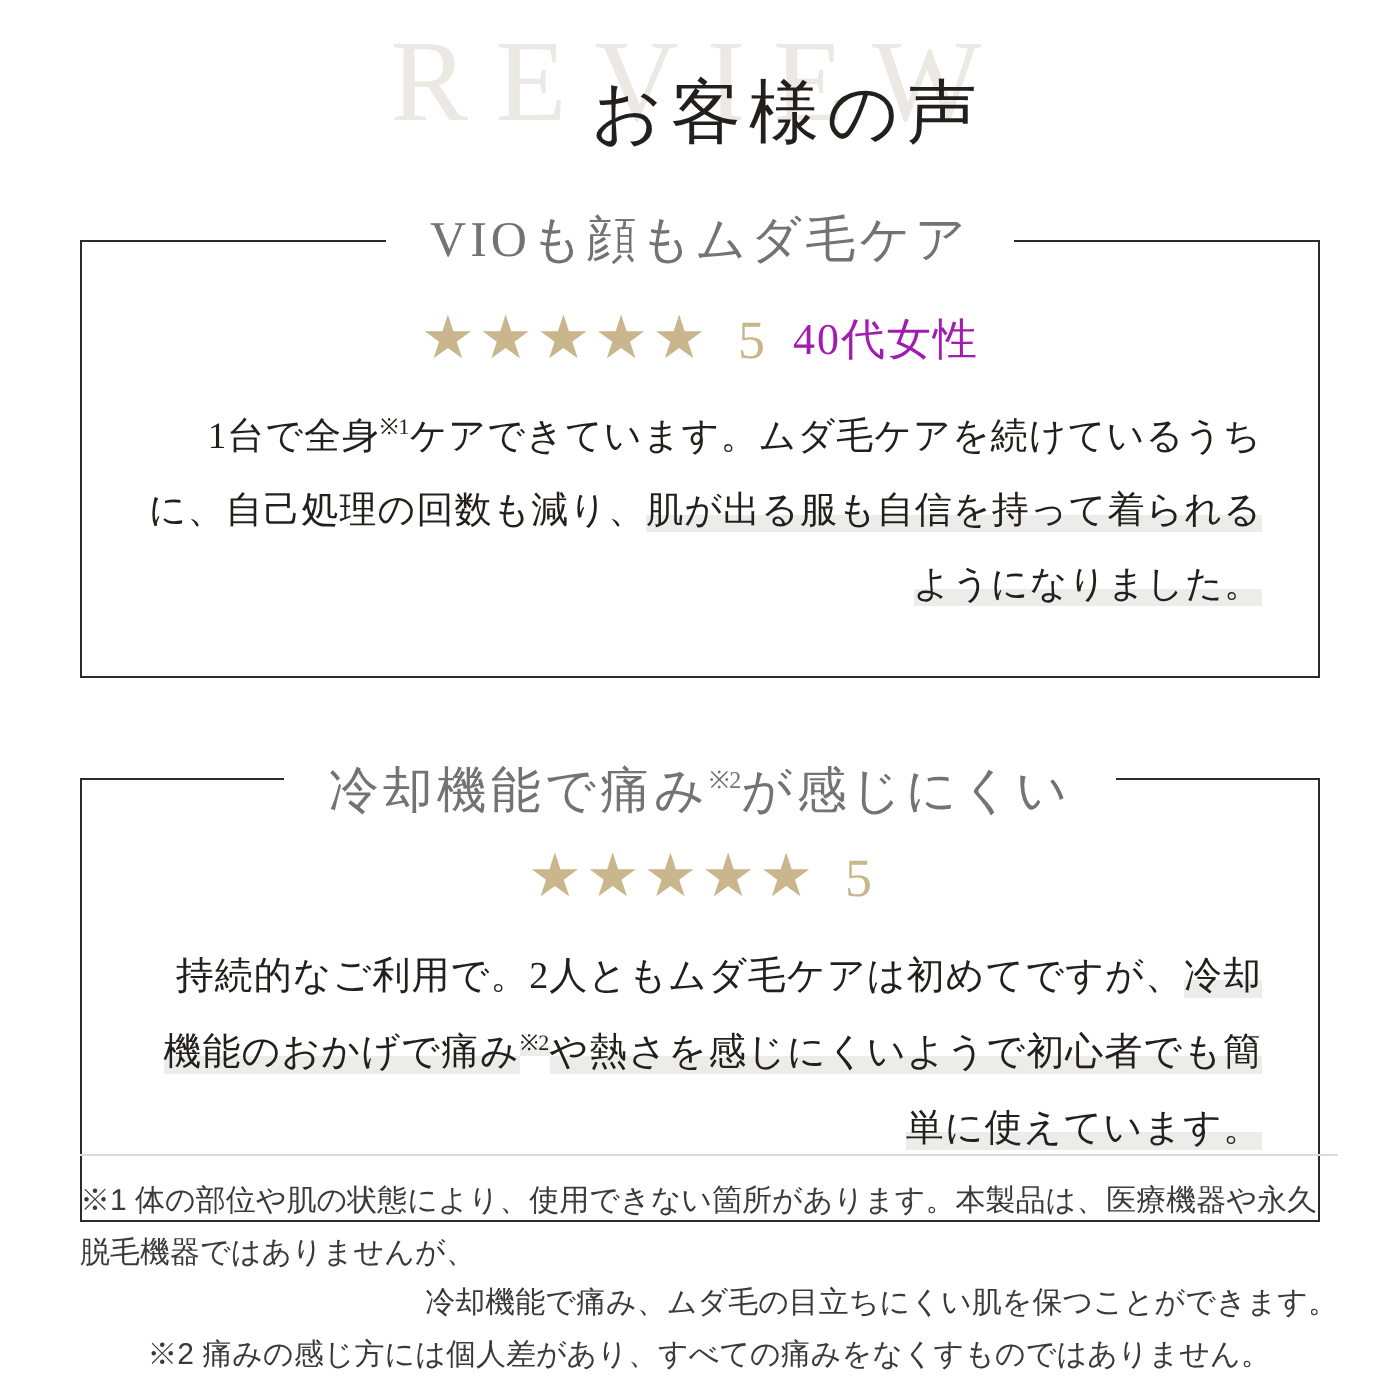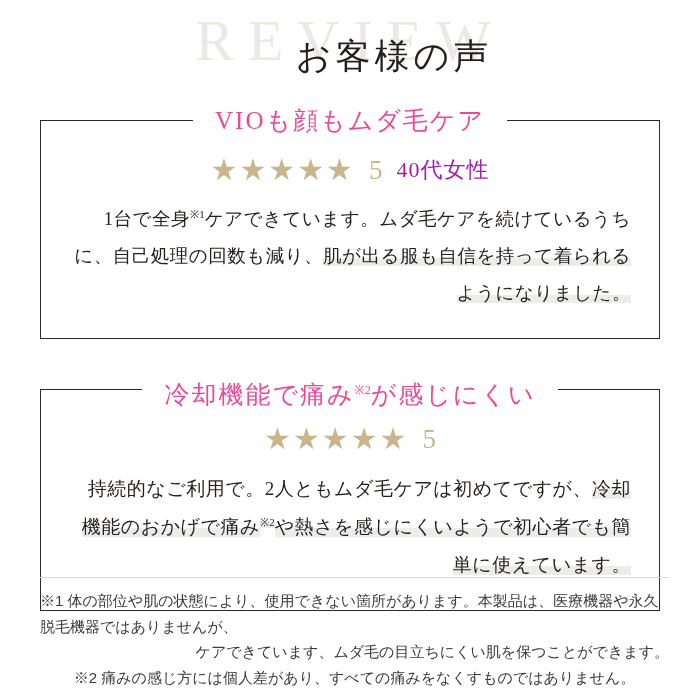--- a/index.html
+++ b/index.html
@@ -75,21 +75,21 @@
     text-align: center;
     pointer-events: none;
   }
   .card-title {
     display: inline-block;
     background: #ffffff;
     padding: 0 22px;
     font-family: "Liberation Serif", serif;
     font-size: 25px;
     letter-spacing: 2px;
-    color: #ec4899;
+    color: #737373;
     line-height: 34px;
   }
   .card-title .sup {
     font-size: 12px;
     vertical-align: super;
     letter-spacing: 0;
   }
 
   .rating-row {
     display: flex;
@@ -184,18 +184,18 @@
       <span class="score">5</span>
     </div>
     <div class="body-text">
       <span>持続的なご利用で。2人ともムダ毛ケアは初めてですが、</span><span class="hl">冷却機能のおかげで痛み</span><span class="sup hl">※2</span><span class="hl">や熱さを感じにくいようで初心者でも簡単に使えています。</span>
     </div>
   </div>
 
   <div class="footnotes">
     <div class="footnote-1">
       <span>※1 体の部位や肌の状態により、使用できない箇所があります。本製品は、医療機器や永久脱毛機器ではありませんが、</span>
-      <span class="tail">ケアできています、ムダ毛の目立ちにくい肌を保つことができます。</span>
+      <span class="tail">冷却機能で痛み、ムダ毛の目立ちにくい肌を保つことができます。</span>
     </div>
     <div class="footnote-2">※2 痛みの感じ方には個人差があり、すべての痛みをなくすものではありません。</div>
   </div>
 
 </div>
 
 </body></html>

